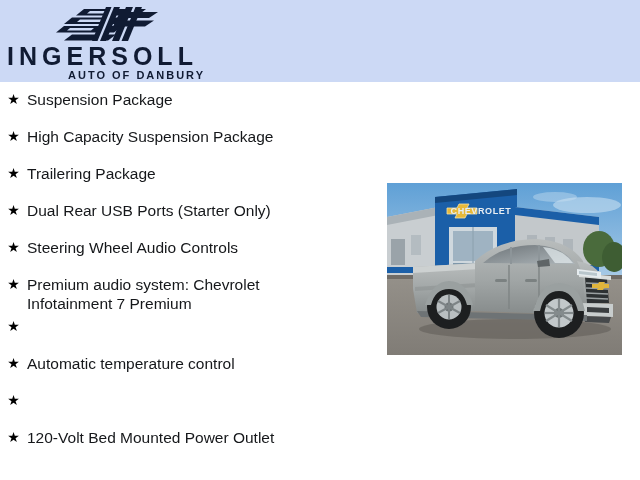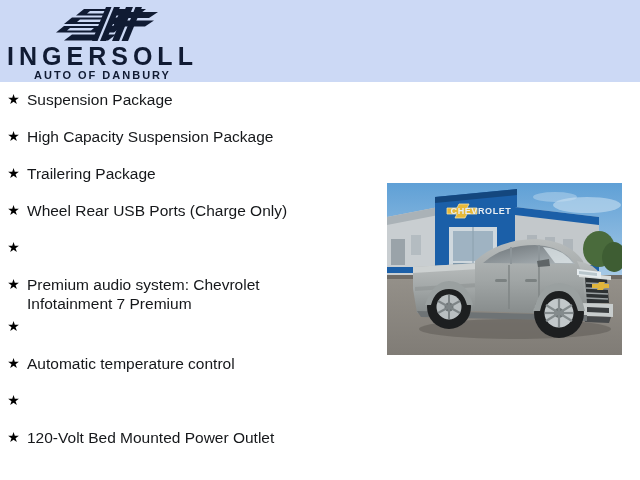--- a/index.html
+++ b/index.html
@@ -55,21 +55,21 @@
     color: #101b33;
     line-height: 1;
     white-space: nowrap;
   }
 
   #brand-subwordmark {
     position: absolute;
     left: 0;
     top: 68px;
     width: 205px;
-    text-align: center;
+    text-align: right;
     font-family: "Liberation Sans", sans-serif;
     font-size: 11px;
     font-weight: 700;
     letter-spacing: 2.0px;
     color: #101b33;
     line-height: 1;
     white-space: nowrap;
   }
 
   #header-title {
@@ -188,24 +188,25 @@
     <li class="feature-item">
       <span class="feature-bullet">★</span>
       <span class="feature-label">High Capacity Suspension Package</span>
     </li>
     <li class="feature-item">
       <span class="feature-bullet">★</span>
       <span class="feature-label">Trailering Package</span>
     </li>
     <li class="feature-item">
       <span class="feature-bullet">★</span>
-      <span class="feature-label">Wheel Rear USB Ports (Charge Only)</span>
-    </li>
-    <li class="feature-item">
-      <span class="feature-bullet">★</span>
+      <span class="feature-label">Dual Rear USB Ports (Starter Only)</span>
+    </li>
+    <li class="feature-item">
+      <span class="feature-bullet">★</span>
+      <span class="feature-label">Steering Wheel Audio Controls</span>
     </li>
     <li class="feature-item">
       <span class="feature-bullet">★</span>
       <span class="feature-label">Premium audio system: Chevrolet
 Infotainment 7 Premium</span>
     </li>
     <li class="feature-item">
       <span class="feature-bullet">★</span>
     </li>
     <li class="feature-item">

